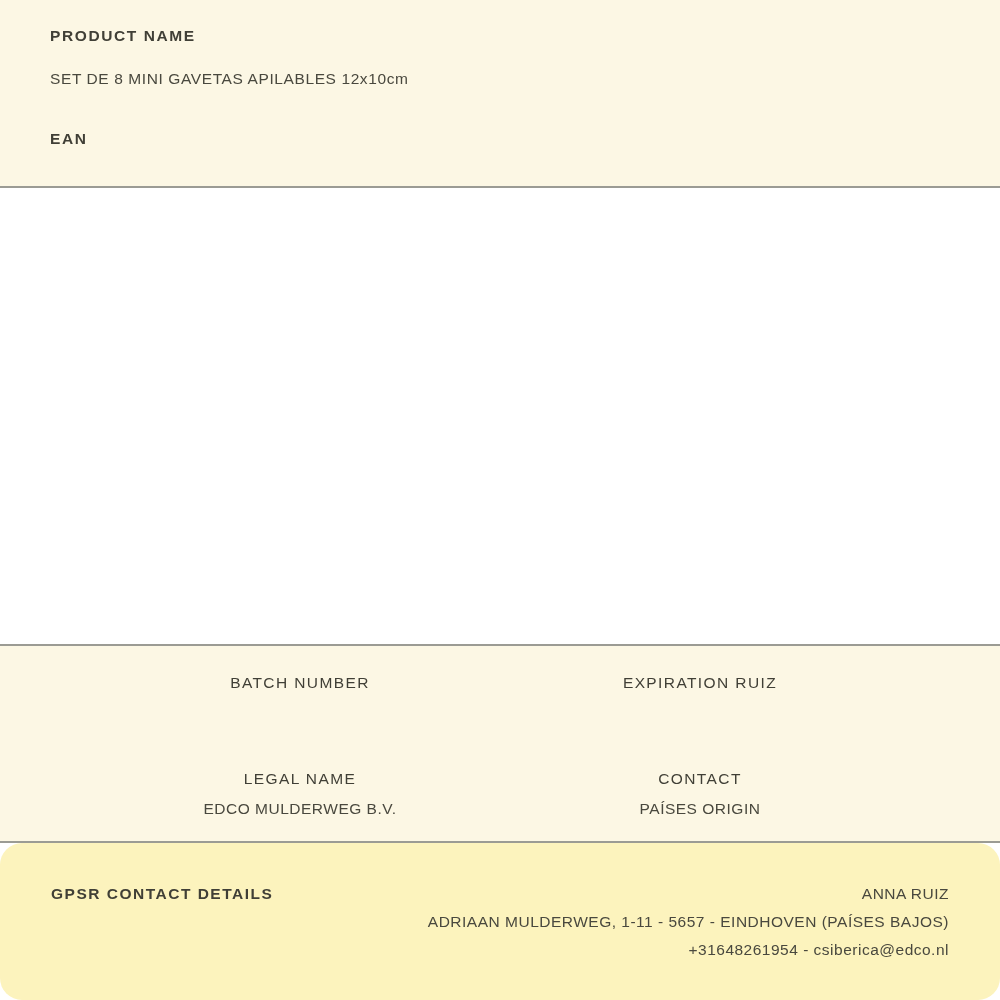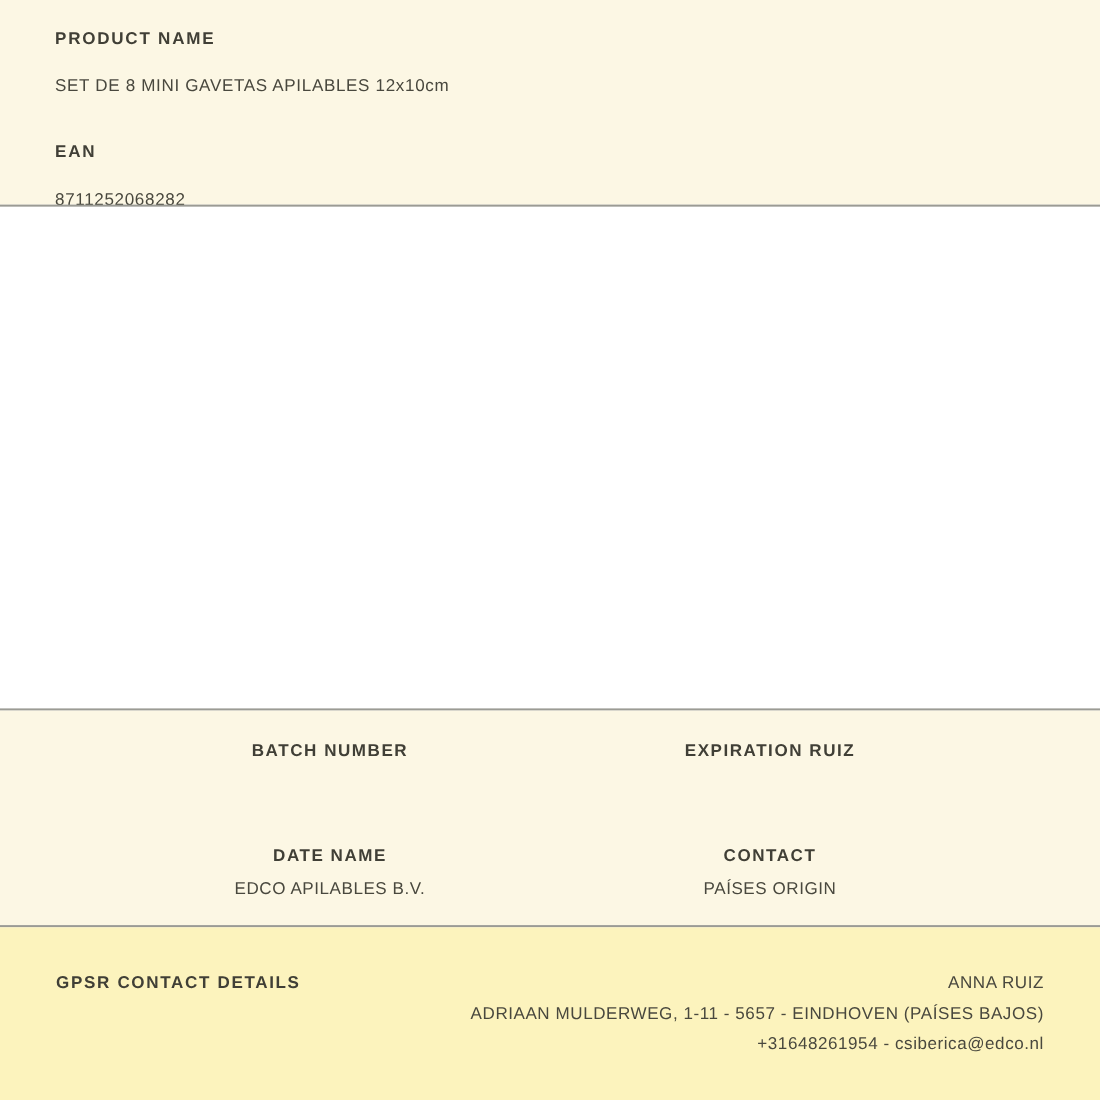--- a/index.html
+++ b/index.html
@@ -59,21 +59,21 @@
     padding: 26px 100px 0 100px;
     flex: none;
   }
   .mid-row {
     display: grid;
     grid-template-columns: 1fr 1fr;
     text-align: center;
   }
   .mid-row.first { margin-bottom: 44px; }
   .cell-label {
-    font-weight: bold;
+    font-weight: normal;
     font-size: 15.5px;
     letter-spacing: 1.4px;
     line-height: 22px;
     color: var(--label, #403f36);
   }
   .cell-value {
     font-size: 15.5px;
     letter-spacing: 0.5px;
     line-height: 22px;
     margin-top: 8px;
@@ -82,20 +82,21 @@
 
   
   .section-gpsr {
     background: var(--yellow, #fcf3bd);
     height: 157px;
     flex: none;
     padding: 37px 51px 16px 51px;
     display: flex;
     justify-content: space-between;
     align-items: flex-start;
+    border-radius: 22px;
   }
   .gpsr-title {
     font-weight: bold;
     font-size: 15.5px;
     letter-spacing: 1.5px;
     line-height: 27px;
     color: var(--label, #403f36);
     white-space: nowrap;
   }
   .gpsr-contact {
@@ -113,21 +114,20 @@
 
 <div class="page">
 
   <section class="section-top">
     <div class="field">
       <div class="field-label">PRODUCT NAME</div>
       <div class="field-value">SET DE 8 MINI GAVETAS APILABLES 12x10cm</div>
     </div>
     <div class="field">
       <div class="field-label">EAN</div>
-      <div class="field-value">8711252068282</div>
     </div>
   </section>
 
   <div class="divider"></div>
 
   <section class="section-blank"></section>
 
   <div class="divider"></div>
 
   <section class="section-mid">
@@ -136,22 +136,22 @@
         <div class="cell-label">BATCH NUMBER</div>
         <div class="cell-value"></div>
       </div>
       <div>
         <div class="cell-label">EXPIRATION RUIZ</div>
         <div class="cell-value"></div>
       </div>
     </div>
     <div class="mid-row">
       <div>
-        <div class="cell-label">DATE NAME</div>
-        <div class="cell-value">EDCO APILABLES B.V.</div>
+        <div class="cell-label">LEGAL NAME</div>
+        <div class="cell-value">EDCO MULDERWEG B.V.</div>
       </div>
       <div>
         <div class="cell-label">CONTACT</div>
         <div class="cell-value">PAÍSES ORIGIN</div>
       </div>
     </div>
   </section>
 
   <div class="divider"></div>
 

